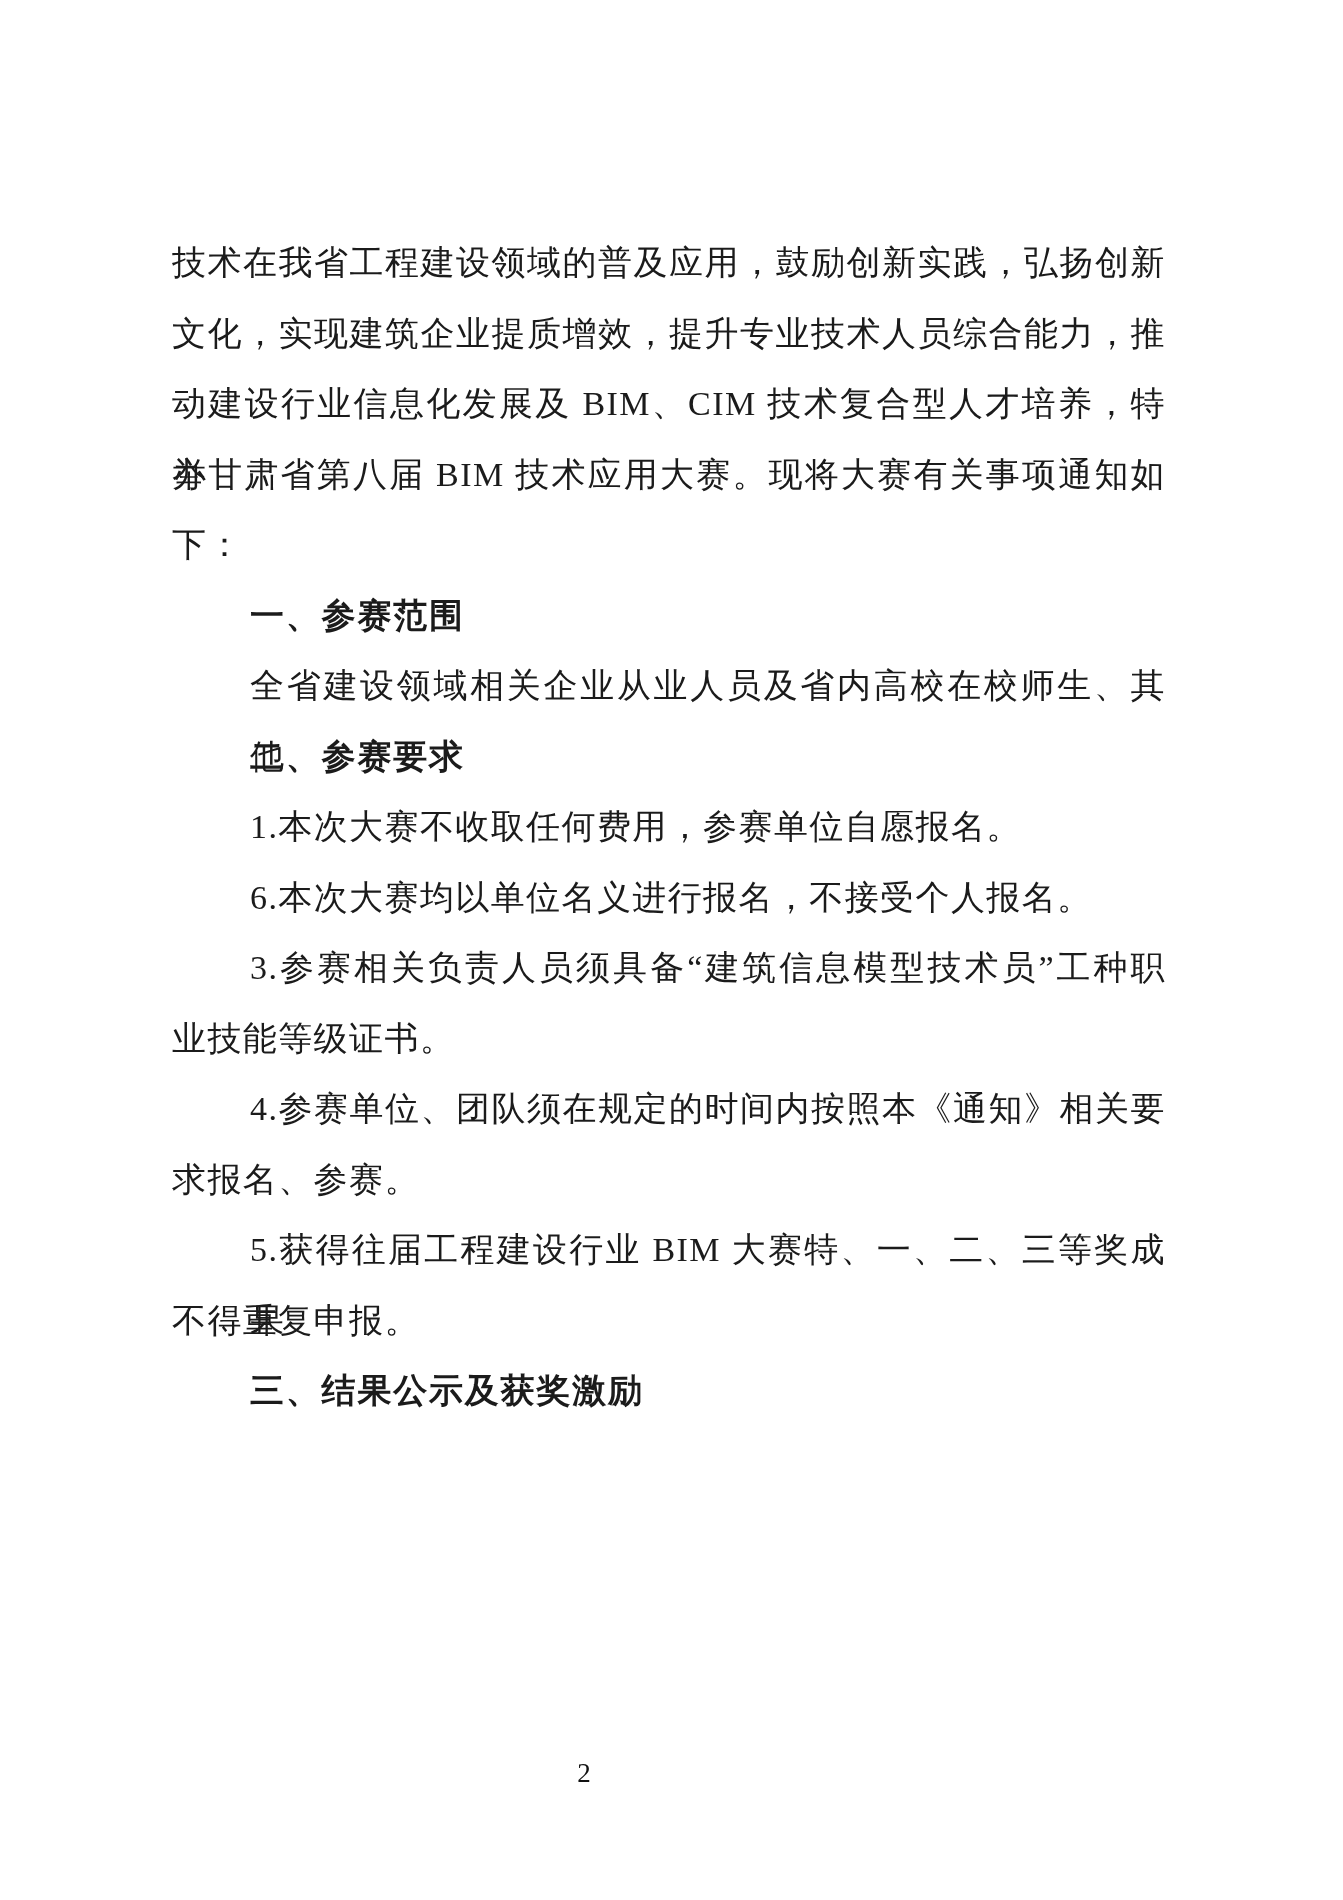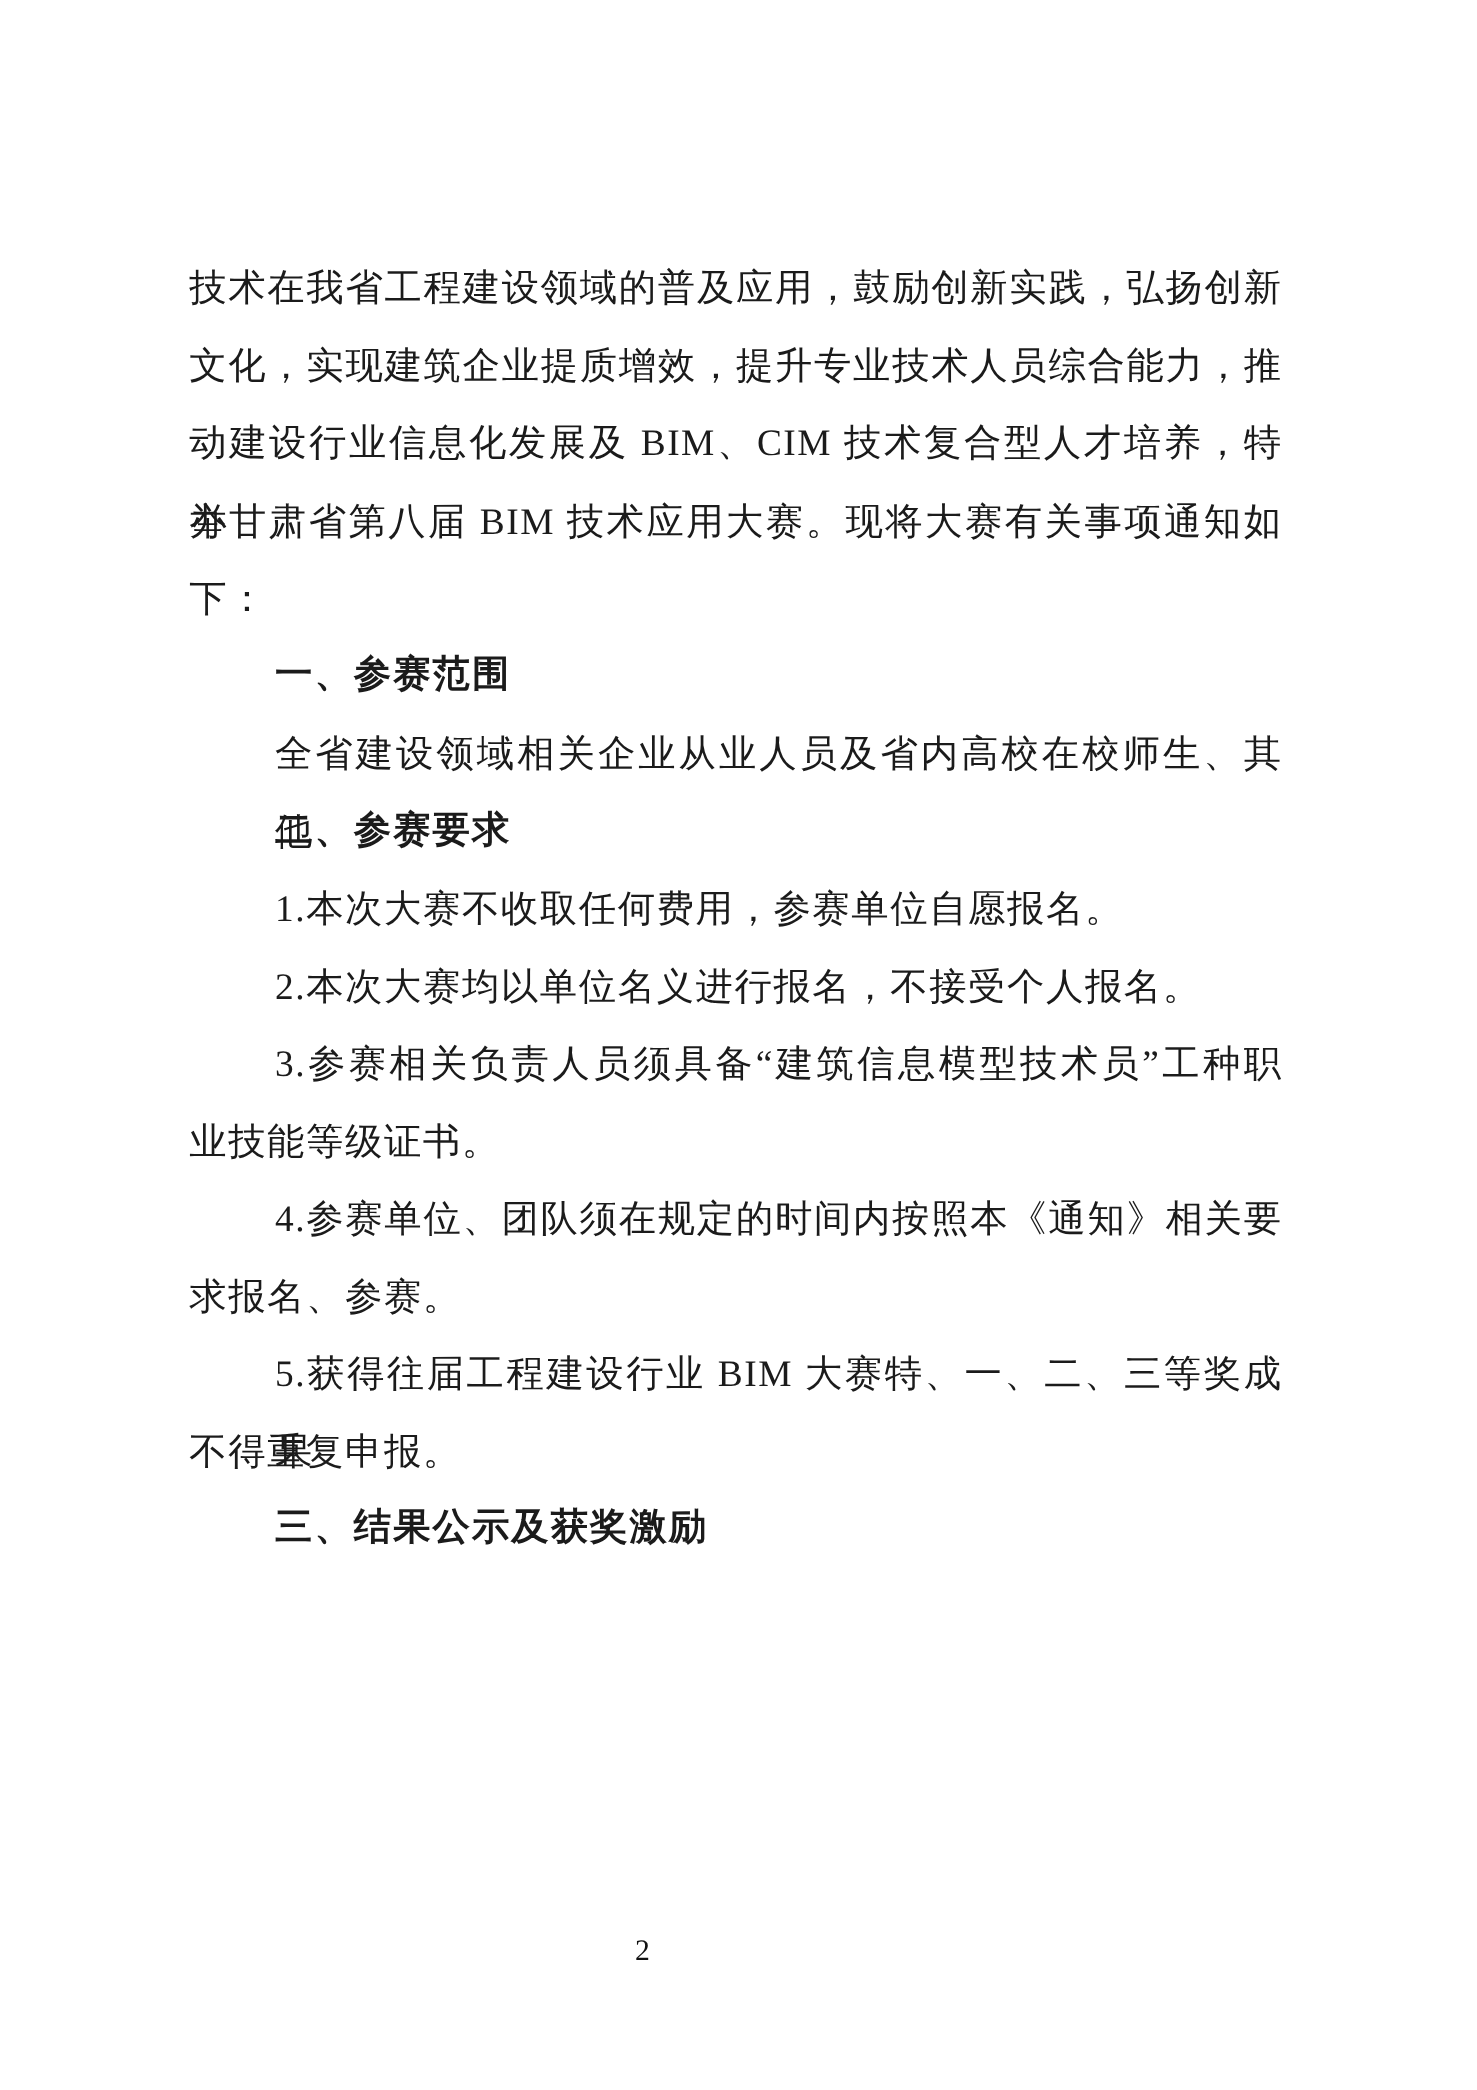--- a/index.html
+++ b/index.html
@@ -35,21 +35,21 @@
   .indent {
     padding-left: 78px;
   }
   
   .fill {
     white-space: normal;
     text-align: justify;
     text-align-last: justify;
   }
   .heading {
-    font-family: Liberation Mono, monospace;
+    font-family: Liberation Serif, serif;
     font-weight: 700;
     letter-spacing: 1.8px;
   }
   .footer {
     position: absolute;
     left: 0;
     right: 0;
     top: 1756px;
     text-align: center;
     font-size: 27px;
@@ -65,21 +65,21 @@
   <div class="content">
     <div class="line fill">技术在我省工程建设领域的普及应用，鼓励创新实践，弘扬创新</div>
     <div class="line fill">文化，实现建筑企业提质增效，提升专业技术人员综合能力，推</div>
     <div class="line fill">动建设行业信息化发展及 BIM、CIM 技术复合型人才培养，特举</div>
     <div class="line fill">办甘肃省第八届 BIM 技术应用大赛。现将大赛有关事项通知如</div>
     <div class="line">下：</div>
     <div class="line heading indent">一、参赛范围</div>
     <div class="line fill indent">全省建设领域相关企业从业人员及省内高校在校师生、其他</div>
     <div class="line heading indent">二、参赛要求</div>
     <div class="line indent">1.本次大赛不收取任何费用，参赛单位自愿报名。</div>
-    <div class="line indent">2.本次大赛均以单位名义进行报名，不接受个人报名。</div>
+    <div class="line indent">6.本次大赛均以单位名义进行报名，不接受个人报名。</div>
     <div class="line fill indent">3.参赛相关负责人员须具备“建筑信息模型技术员”工种职</div>
     <div class="line">业技能等级证书。</div>
     <div class="line fill indent">4.参赛单位、团队须在规定的时间内按照本《通知》相关要</div>
     <div class="line">求报名、参赛。</div>
     <div class="line fill indent">5.获得往届工程建设行业 BIM 大赛特、一、二、三等奖成果</div>
     <div class="line">不得重复申报。</div>
     <div class="line heading indent">三、结果公示及获奖激励</div>
   </div>
   <div class="footer">2</div>
 </div>

